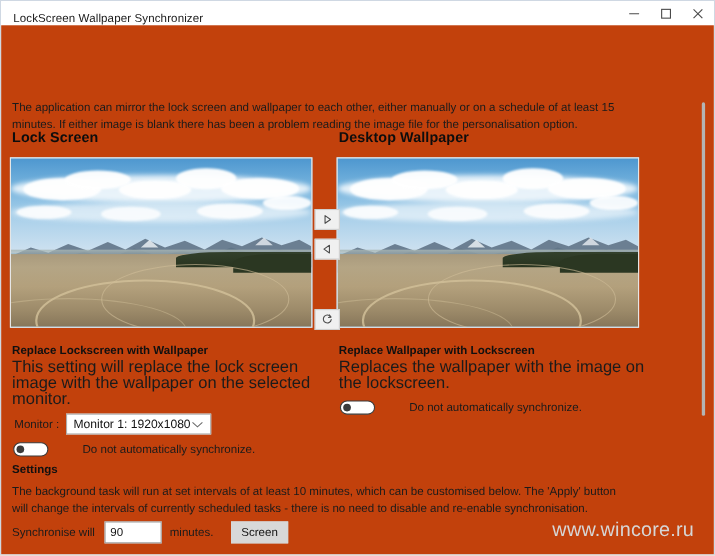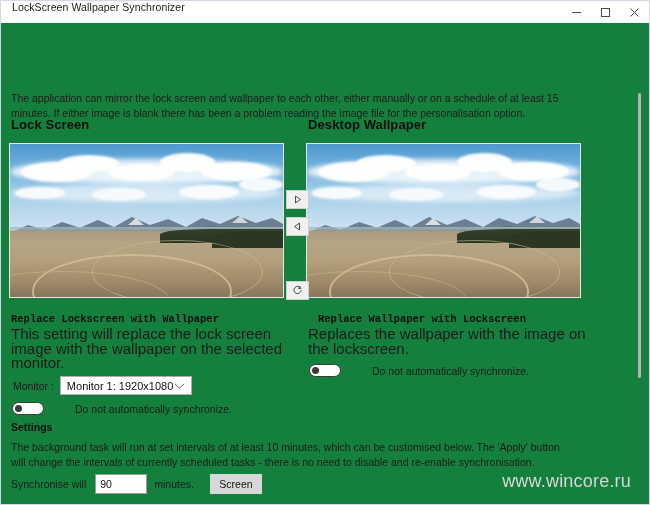--- a/index.html
+++ b/index.html
@@ -26,21 +26,21 @@
   }
 
   
   .titlebar {
     position: absolute;
     left: 0; top: 0;
     width: 648px;
     height: 22px;
     background: #ffffff;
     display: flex;
-    align-items: flex-start;
+    align-items: flex-end;
     border-bottom: 1px solid #f2f2f2;
   }
   .title-text {
     font-size: 10.5px;
     color: #1a1a1a;
     margin-left: 11px;
     letter-spacing: 0.1px;
     white-space: nowrap;
   }
   .win-controls {
@@ -58,21 +58,21 @@
     color: #4a4a4a;
   }
   .win-btn svg { display: block; }
 
   
   .content {
     position: absolute;
     left: 0; top: 22px;
     width: 648px;
     height: 481px;
-    background: #15803d;
+    background: #c2410c;
     overflow: hidden;
   }
 
   .intro {
     position: absolute;
     left: 10px;
     top: 68px;
     width: 565px;
     font-size: 10.5px;
     line-height: 14.5px;
@@ -165,24 +165,23 @@
   .midbtn.b1 { left: 285px; top: 167px; }
   .midbtn.b2 { left: 285px; top: 194px; }
   .midbtn.b3 { left: 285px; top: 258px; width: 21px; height: 17px; }
 
   
   .sub-head {
     position: absolute;
     font-size: 10.5px;
     font-weight: bold;
     color: #101010;
-    font-family: Liberation Mono, monospace;
   }
   .sub-head.sh1 { left: 10px;  top: 290px; }
-  .sub-head.sh2 { left: 317px; top: 290px; }
+  .sub-head.sh2 { left: 307px; top: 290px; }
 
   .sub-desc {
     position: absolute;
     font-size: 15px;
     line-height: 14.5px;
     color: #1b1b1b;
   }
   .sub-desc.sd1 { left: 10px;  top: 304px; width: 272px; }
   .sub-desc.sd2 { left: 307px; top: 304px; width: 280px; }
 

